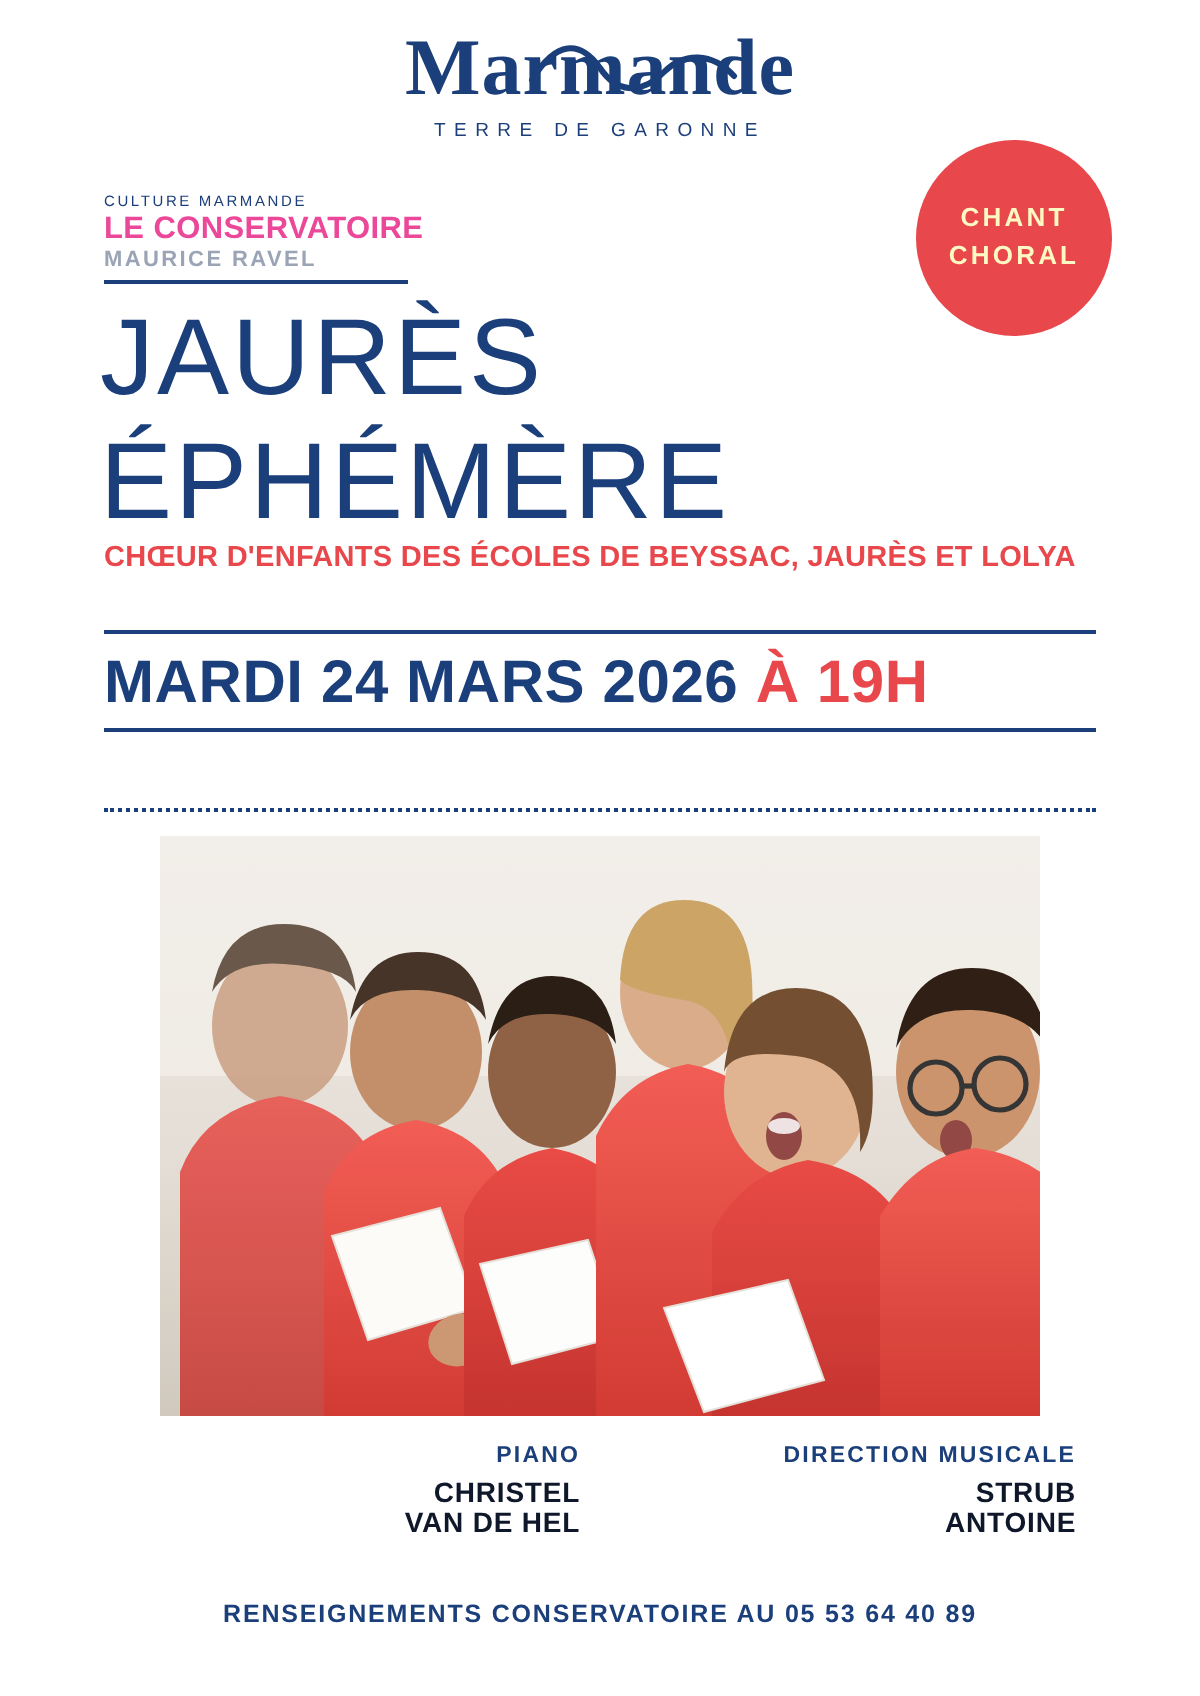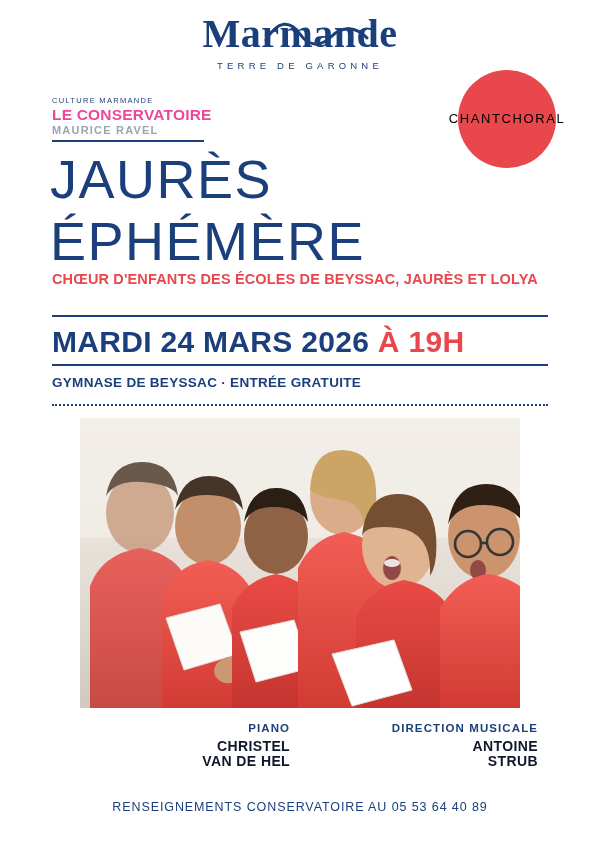--- a/index.html
+++ b/index.html
@@ -94,28 +94,28 @@
 
   
   .badge {
     position: absolute;
     top: 70px;
     left: 458px;
     width: 98px;
     height: 98px;
     border-radius: 50%;
     background: #e8474c;
-    color: #000000;
+    color: #fef9c3;
     display: flex;
-    flex-direction: row;
+    flex-direction: column;
     align-items: center;
     justify-content: center;
     letter-spacing: 1.6px;
     font-size: 13px;
-    font-weight: normal;
+    font-weight: bold;
     line-height: 1.45;
   }
 
   
   .title {
     position: absolute;
     top: 152px;
     left: 50px;
     width: 520px;
   }
@@ -228,21 +228,21 @@
     line-height: 1.1;
   }
 
   .footer {
     position: absolute;
     top: 800px;
     left: 0;
     width: 600px;
     text-align: center;
     font-size: 12.5px;
-    font-weight: normal;
+    font-weight: bold;
     letter-spacing: 0.9px;
     color: #1b3f7a;
   }
 </style>
 </head>
 <body>
 
 <div class="poster">
 
   <div class="logo-block">
@@ -276,21 +276,20 @@
 
   <div class="rule-solid" id="rule-top"></div>
   <div class="rule-solid" id="rule-mid"></div>
   <div class="rule-dotted" id="rule-bot"></div>
 
   <div class="date-line">
     <span>MARDI 24 MARS 2026</span>
     <span class="hour">À 19H</span>
   </div>
 
-  <div class="venue-line">GYMNASE DE BEYSSAC · ENTRÉE GRATUITE</div>
 
   <div class="photo">
     <svg width="440" height="290" viewBox="0 0 440 290">
       <defs>
         <linearGradient id="bg" x1="0" y1="0" x2="0" y2="1">
           <stop offset="0%" stop-color="#efeae3"></stop>
           <stop offset="55%" stop-color="#e3ddd4"></stop>
           <stop offset="100%" stop-color="#cfc7bb"></stop>
         </linearGradient>
         <linearGradient id="red1" x1="0" y1="0" x2="0" y2="1">
@@ -366,20 +365,20 @@
   </div>
 
   <div class="credits">
     <div class="credit-col">
       <div class="credit-role">PIANO</div>
       <div class="credit-name">CHRISTEL</div>
       <div class="credit-name">VAN DE HEL</div>
     </div>
     <div class="credit-col">
       <div class="credit-role">DIRECTION MUSICALE</div>
+      <div class="credit-name">STRUB</div>
       <div class="credit-name">ANTOINE</div>
-      <div class="credit-name">STRUB</div>
     </div>
   </div>
 
   <div class="footer">RENSEIGNEMENTS CONSERVATOIRE AU 05 53 64 40 89</div>
 
 </div>
 
 </body></html>

